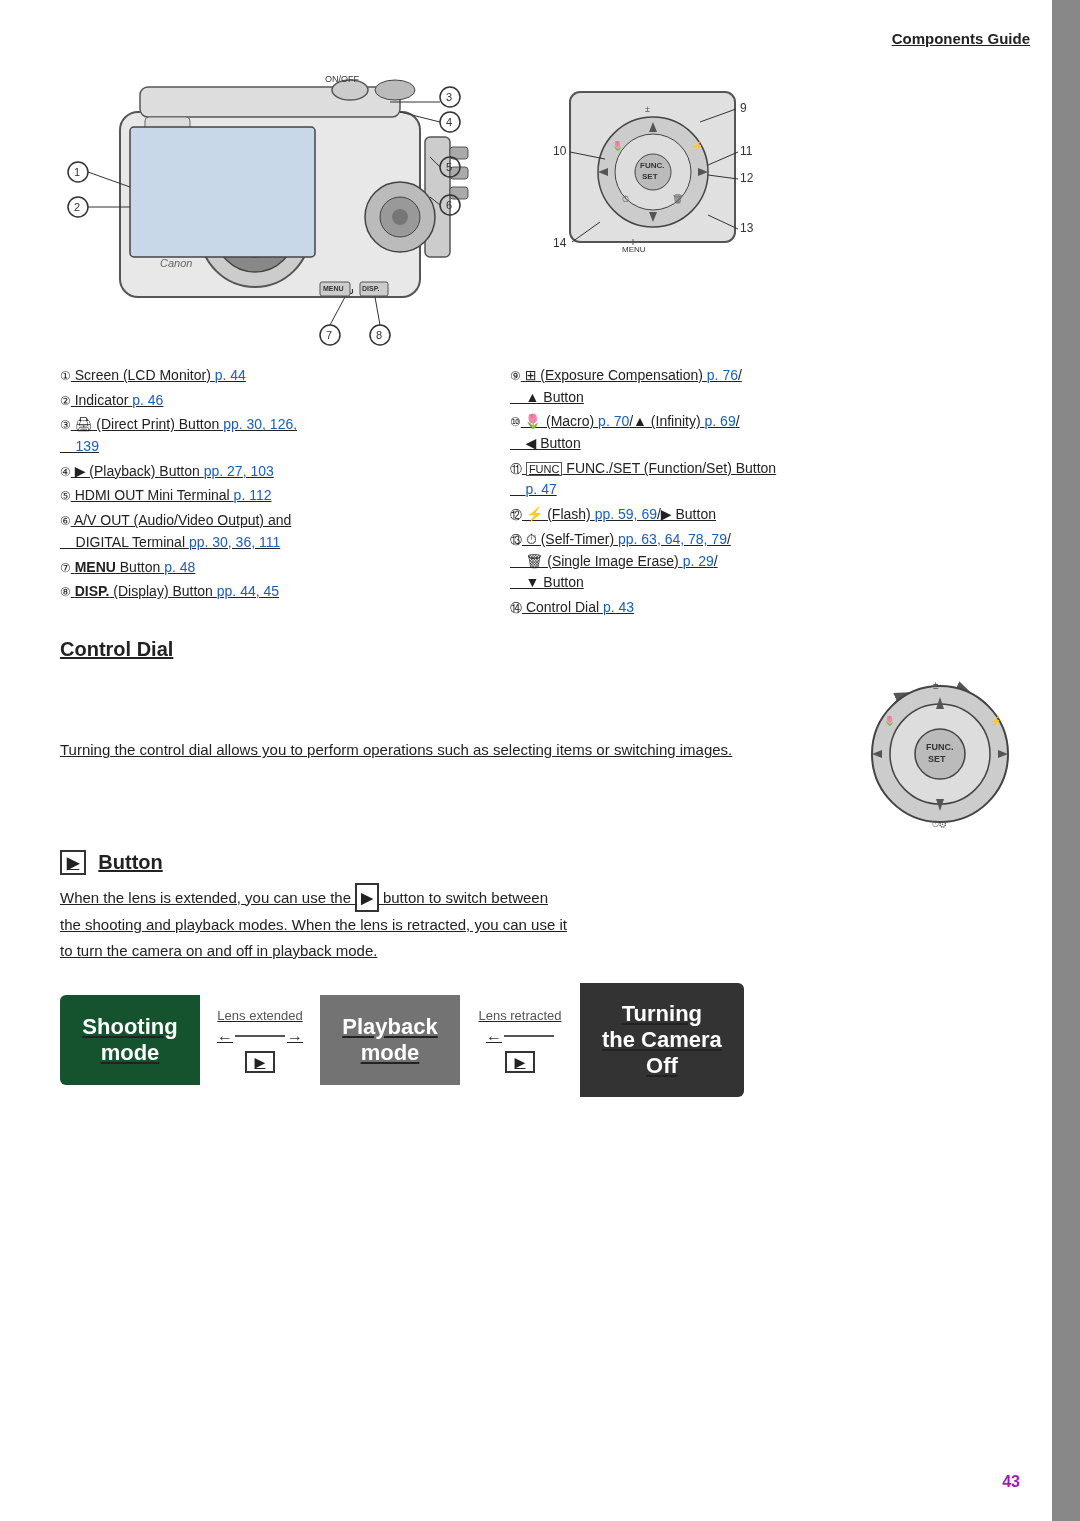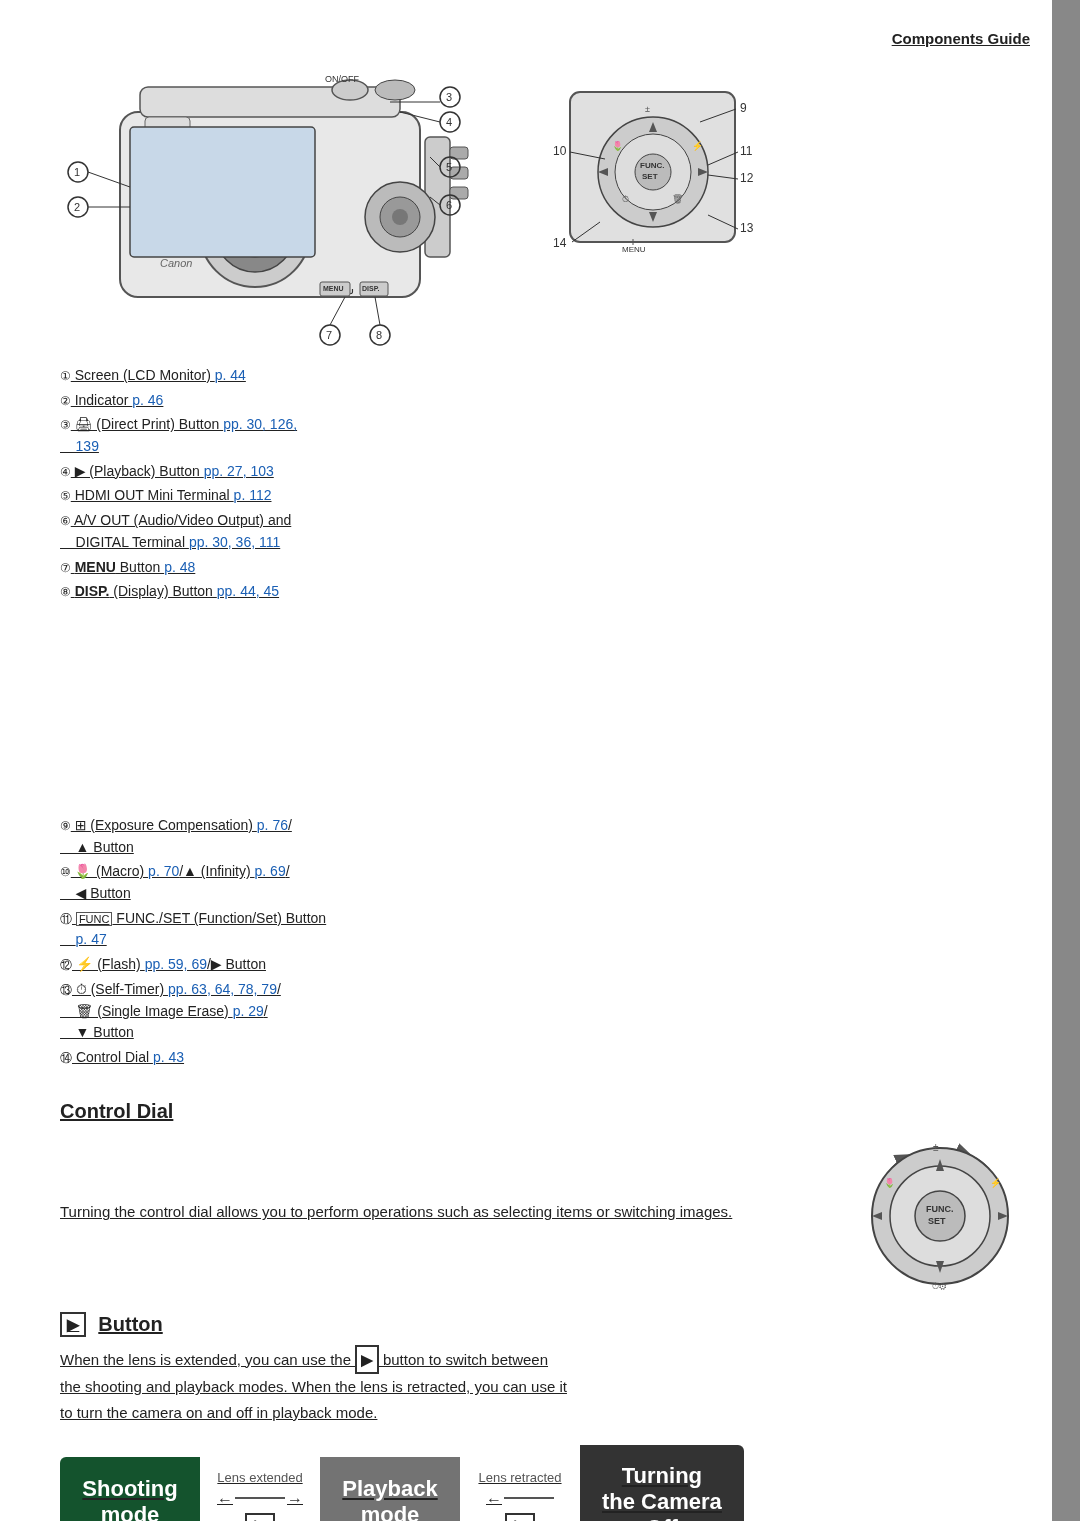--- a/index.html
+++ b/index.html
@@ -60,24 +60,24 @@
       height: 200px;
       position: relative;
       margin-top: 20px;
     }
     .back-svg {
       width: 230px;
       height: 200px;
     }
     .specs-section {
       display: flex;
-      flex-direction: column;
+      flex-direction: row;
       gap: 30px;
       margin-top: 10px;
-      margin-bottom: 28px;
+      margin-bottom: 16px;
     }
     .specs-left {
       flex: 0 0 420px;
     }
     .specs-right {
       flex: 1;
     }
     .spec-item {
       font-size: 14px;
       line-height: 1.55;

